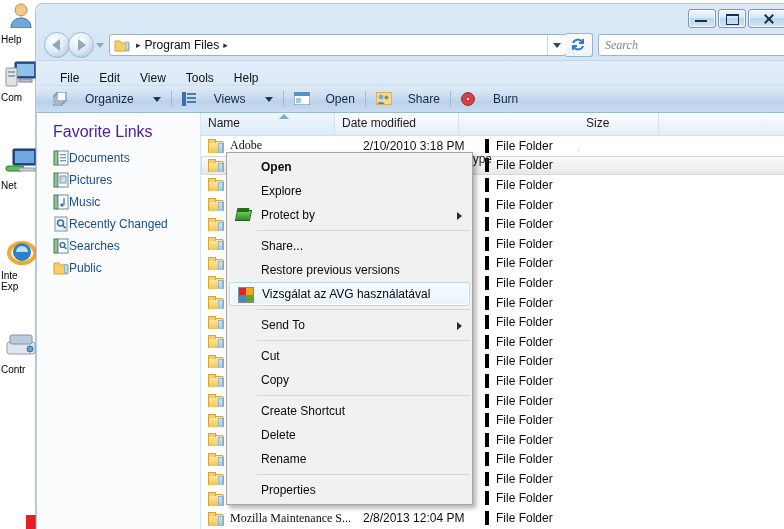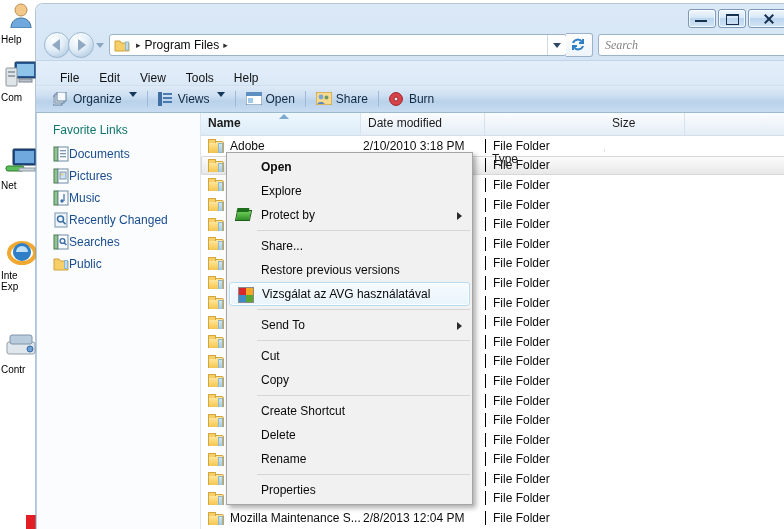--- a/index.html
+++ b/index.html
@@ -90,61 +90,61 @@
     border-top:1px solid #c2d5e8;
   }
   .mb-item{font-size:12px;color:#111;padding:2px 10px;cursor:default;margin-top:10px;}
 
   
   #toolbar{
     height:26px;display:flex;align-items:center;padding-left:10px;
     background:linear-gradient(180deg,#dfeaf7 0%,#cfe0f2 35%,#b9d2ea 60%,#c9dcf1 100%);
     border-top:1px solid #cfdff0;border-bottom:1px solid #9cb9d4;
   }
-  .tb-item{display:flex;align-items:flex-start;gap:4px;padding:2px 7px;font-size:12px;color:#102a43;}
+  .tb-item{display:flex;align-items:center;gap:16px;padding:2px 7px;font-size:12px;color:#102a43;}
   .tb-ico{width:16px;height:14px;position:relative;display:inline-block;}
   .tb-caret{width:0;height:0;margin-left:3px;
     border-left:4px solid transparent;border-right:4px solid transparent;border-top:5px solid #14375c;}
   .tb-sep{width:1px;height:16px;background:#9dbada;margin:0 3px;}
 
   
   #body{display:flex;height:419px;background:#fff;border-left:1px solid #b7cde3;}
   #sidebar{
     width:164px;flex:0 0 auto;background:#fafcfe;border-right:1px solid #dbe5ee;
     padding:8px 0 0 10px;box-sizing:border-box;
   }
-  .fav-head{font-size:12px;color:#0f766e;margin:2px 0 6px 6px;}
+  .fav-head{font-size:16px;color:#4c1d95;margin:2px 0 6px 6px;}
   .fav-item{display:flex;align-items:center;padding:3px 0 3px 6px;}
   .fav-item .lbl{font-size:12px;color:#1a4d8f;}
   .fav-ico{width:16px;height:16px;position:relative;flex:0 0 auto;}
 
   
   #listpane{flex:1 1 auto;position:relative;background:#fff;overflow:hidden;}
   #hdr{display:flex;height:22px;
     background:linear-gradient(180deg,#fbfdff 0%,#eef4fa 55%,#e4edf6 100%);
     border-bottom:1px solid #d4dfea;}
   .hcell{font-size:12px;color:#1b1b1b;padding:3px 0 0 7px;box-sizing:border-box;
     border-right:1px solid #d9e2ec;position:relative;}
   .hcell.sorted{background:linear-gradient(180deg,#eef7fd 0%,#dcecf8 100%);}
   .sortarrow{position:absolute;left:78px;top:1px;width:0;height:0;
     border-left:5px solid transparent;border-right:5px solid transparent;border-bottom:5px solid #7fa9cc;}
-  .hc-name{width:160px;font-weight:bold;}
+  .hc-name{width:134px;}
   .hc-date{width:124px;}
   .hc-type{width:120px;margin-top:36px;}
   .hc-size{width:80px;}
   .hc-rest{flex:1 1 auto;border-right:none;}
   .row{display:flex;height:19.6px;align-items:center;font-size:12px;color:#0d0d0d;}
   .row.sel{
     background:linear-gradient(180deg,#fdfdfd 0%,#f2f2f2 50%,#e6e6e6 100%);
     box-shadow:inset 0 0 0 1px #d8d8d8;border-radius:2px;
   }
   .c-name{width:160px;display:flex;align-items:center;gap:6px;padding-left:7px;box-sizing:border-box;
-          white-space:nowrap;overflow:hidden;}
+          white-space:nowrap;overflow:hidden;font-family:Liberation Serif, serif;}
   .c-date{width:124px;padding-left:2px;box-sizing:border-box;white-space:nowrap;}
-  .c-type{width:120px;padding-left:7px;box-sizing:border-box;border-left:1px solid #000000;white-space:nowrap;}
+  .c-type{width:120px;padding-left:7px;box-sizing:border-box;border-left:4px solid #000000;white-space:nowrap;}
   .c-size{width:80px;border-left:1px solid #eef1f5;box-sizing:border-box;}
   .c-rest{flex:1 1 auto;border-left:1px solid #eef1f5;box-sizing:border-box;}
 
   
   .folder{width:16px;height:13px;position:relative;flex:0 0 auto;}
   .folder:before{content:"";position:absolute;left:0;top:2px;width:14px;height:11px;
     background:linear-gradient(180deg,#ffe9a8 0%,#fcd874 45%,#f0c24e 100%);
     border:1px solid #d4a63a;border-radius:1px 2px 2px 1px;}
   .folder:after{content:"";position:absolute;left:0;top:0px;width:6px;height:3px;
     background:#f7cf69;border:1px solid #d4a63a;border-bottom:none;border-radius:1px 1px 0 0;}

